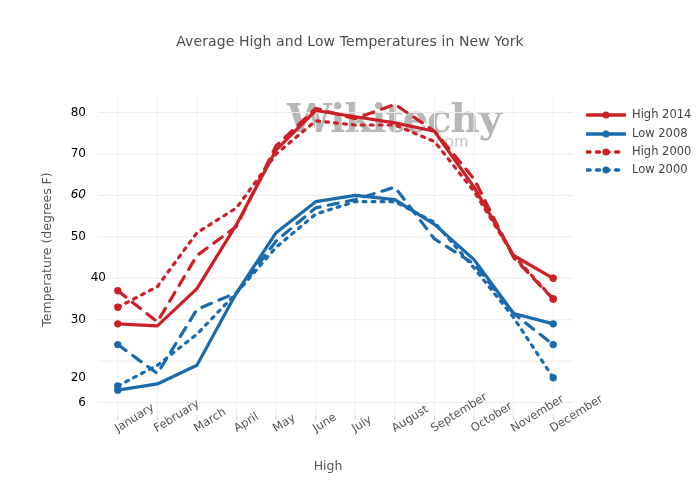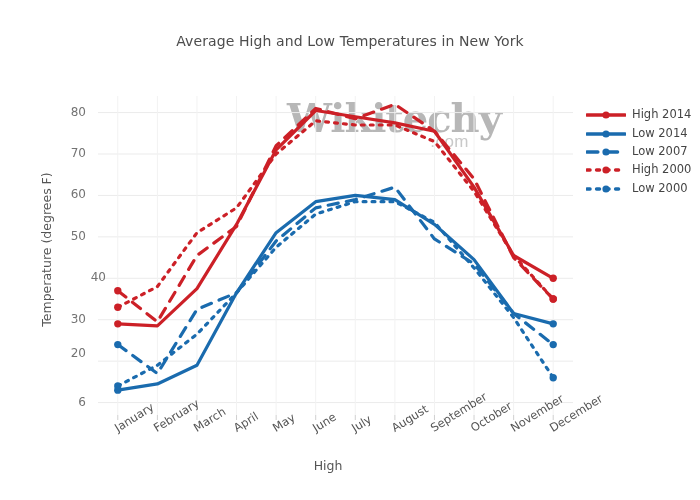--- a/index.html
+++ b/index.html
@@ -42,21 +42,21 @@
     font-size:12.5px;color:#555;
   }
   
   #xlabel{
     position:absolute;left:183px;top:458px;width:290px;text-align:center;
     font-size:12.5px;color:#555;
   }
 
   .ytick{
     position:absolute;width:40px;text-align:right;
-    font-size:12px;color:#737373;
+    font-size:12px;color:#000000;
   }
   .xtick{
     position:absolute;font-size:11.5px;color:#555;white-space:nowrap;
     transform:rotate(-32deg);transform-origin:left top;
   }
 
   
   #legend{position:absolute;left:586px;top:105px;}
   .legend-row{height:18.4px;display:flex;align-items:center;}
   .legend-key{width:40px;height:14px;position:relative;margin-right:6px;}
@@ -141,25 +141,25 @@
         <g>
           <polyline points="117.79166666666667,386 157.375,365.2857142857143 196.95833333333331,334.2142857142857 236.54166666666666,292.7857142857143 276.125,247.21428571428572 315.70833333333337,214.07142857142858 355.2916666666667,201.64285714285714 394.875,201.64285714285714 434.4583333333333,222.35714285714286 474.0416666666667,267.92857142857144 513.625,317.6428571428571 553.2083333333333,377.7142857142857" fill="none" stroke="#1A6BAE" stroke-width="3.2" stroke-linecap="round" stroke-linejoin="round" stroke-dasharray="2.8800000000000003,6.08"></polyline>
           <circle cx="117.79166666666667" cy="386" r="3.6799999999999997" fill="#1A6BAE"></circle>
           <circle cx="553.2083333333333" cy="377.7142857142857" r="3.6799999999999997" fill="#1A6BAE"></circle>
         </g>
       </g>
   </svg>
 
   <div id="ytick-layer">
       <div class="ytick" style="left: 46px; top: 394.571px;">6</div>
-      <div class="ytick" style="left: 46px; top: 346px; text-align: right;">20</div>
+      <div class="ytick" style="left: 46px; top: 370px; text-align: right;">20</div>
       <div class="ytick" style="left: 46px; top: 311.714px;">30</div>
       <div class="ytick" style="left: 46px; top: 270.286px; padding-left: 20px;">40</div>
       <div class="ytick" style="left: 46px; top: 228.857px;">50</div>
-      <div class="ytick" style="left: 46px; top: 187.429px;">60</div>
+      <div class="ytick" style="left: 46px; top: 187.429px; font-style: italic;">60</div>
       <div class="ytick" style="left: 46px; top: 146px;">70</div>
       <div class="ytick" style="left: 46px; top: 104.571px;">80</div>
     </div>
   <div id="xtick-layer">
       <div class="xtick" style="left: 111.792px; top: 423px;">January</div>
       <div class="xtick" style="left: 151.375px; top: 423px;">February</div>
       <div class="xtick" style="left: 190.958px; top: 423px;">March</div>
       <div class="xtick" style="left: 230.542px; top: 423px;">April</div>
       <div class="xtick" style="left: 270.125px; top: 423px;">May</div>
       <div class="xtick" style="left: 309.708px; top: 423px;">June</div>
@@ -180,28 +180,21 @@
             <line x1="1" x2="39" y1="7" y2="7" stroke="#CC2027" stroke-width="3.4" stroke-linecap="round"></line>
             <circle cx="20" cy="7" r="3.6" fill="#CC2027"></circle>
           </svg></div>
         <span class="legend-label">High 2014</span>
       </div>
       <div class="legend-row">
         <div class="legend-key"><svg width="40" height="14">
             <line x1="1" x2="39" y1="7" y2="7" stroke="#1A6BAE" stroke-width="3.4" stroke-linecap="round"></line>
             <circle cx="20" cy="7" r="3.6" fill="#1A6BAE"></circle>
           </svg></div>
-        <span class="legend-label">Low 2014</span>
-      </div>
-      <div class="legend-row">
-        <div class="legend-key"><svg width="40" height="14">
-            <line x1="1" x2="39" y1="7" y2="7" stroke="#1A6BAE" stroke-width="3.4" stroke-linecap="round" stroke-dasharray="10.88,8.84"></line>
-            <circle cx="20" cy="7" r="3.6" fill="#1A6BAE"></circle>
-          </svg></div>
-        <span class="legend-label">Low 2007</span>
+        <span class="legend-label">Low 2008</span>
       </div>
       <div class="legend-row">
         <div class="legend-key"><svg width="40" height="14">
             <line x1="1" x2="39" y1="7" y2="7" stroke="#CC2027" stroke-width="3.4" stroke-linecap="round" stroke-dasharray="3.06,6.46"></line>
             <circle cx="20" cy="7" r="3.6" fill="#CC2027"></circle>
           </svg></div>
         <span class="legend-label">High 2000</span>
       </div>
       <div class="legend-row">
         <div class="legend-key"><svg width="40" height="14">

